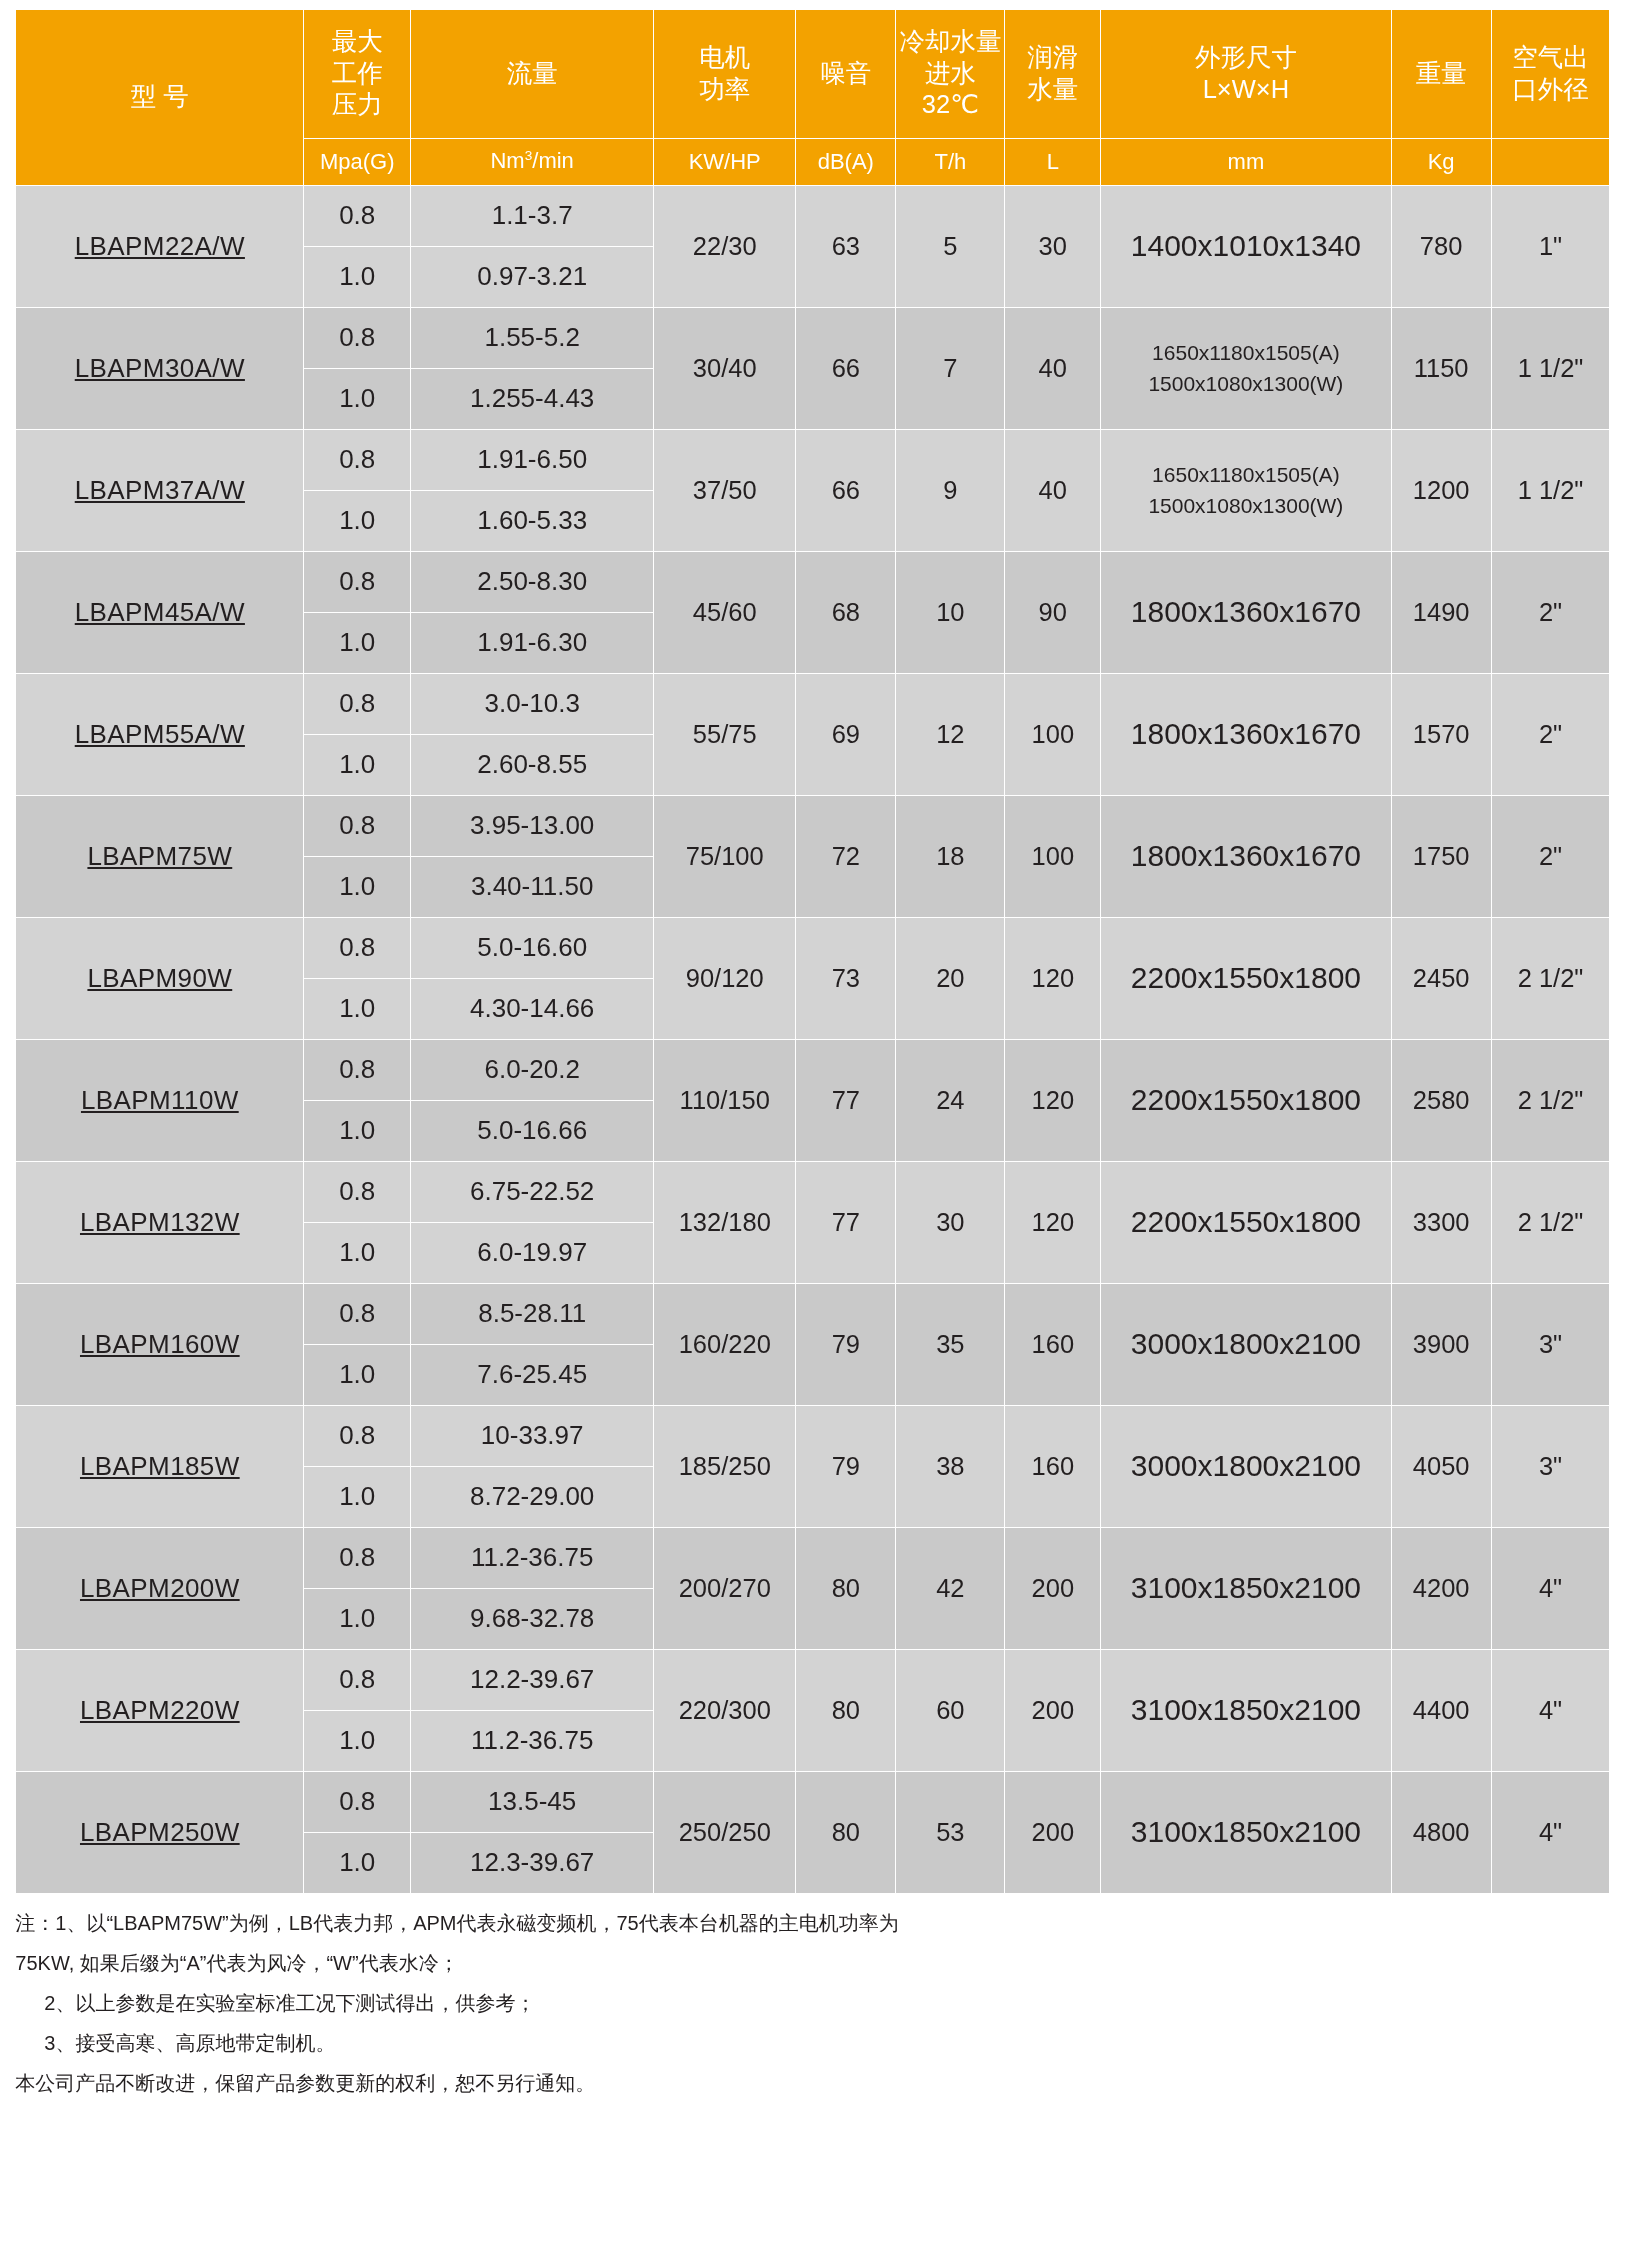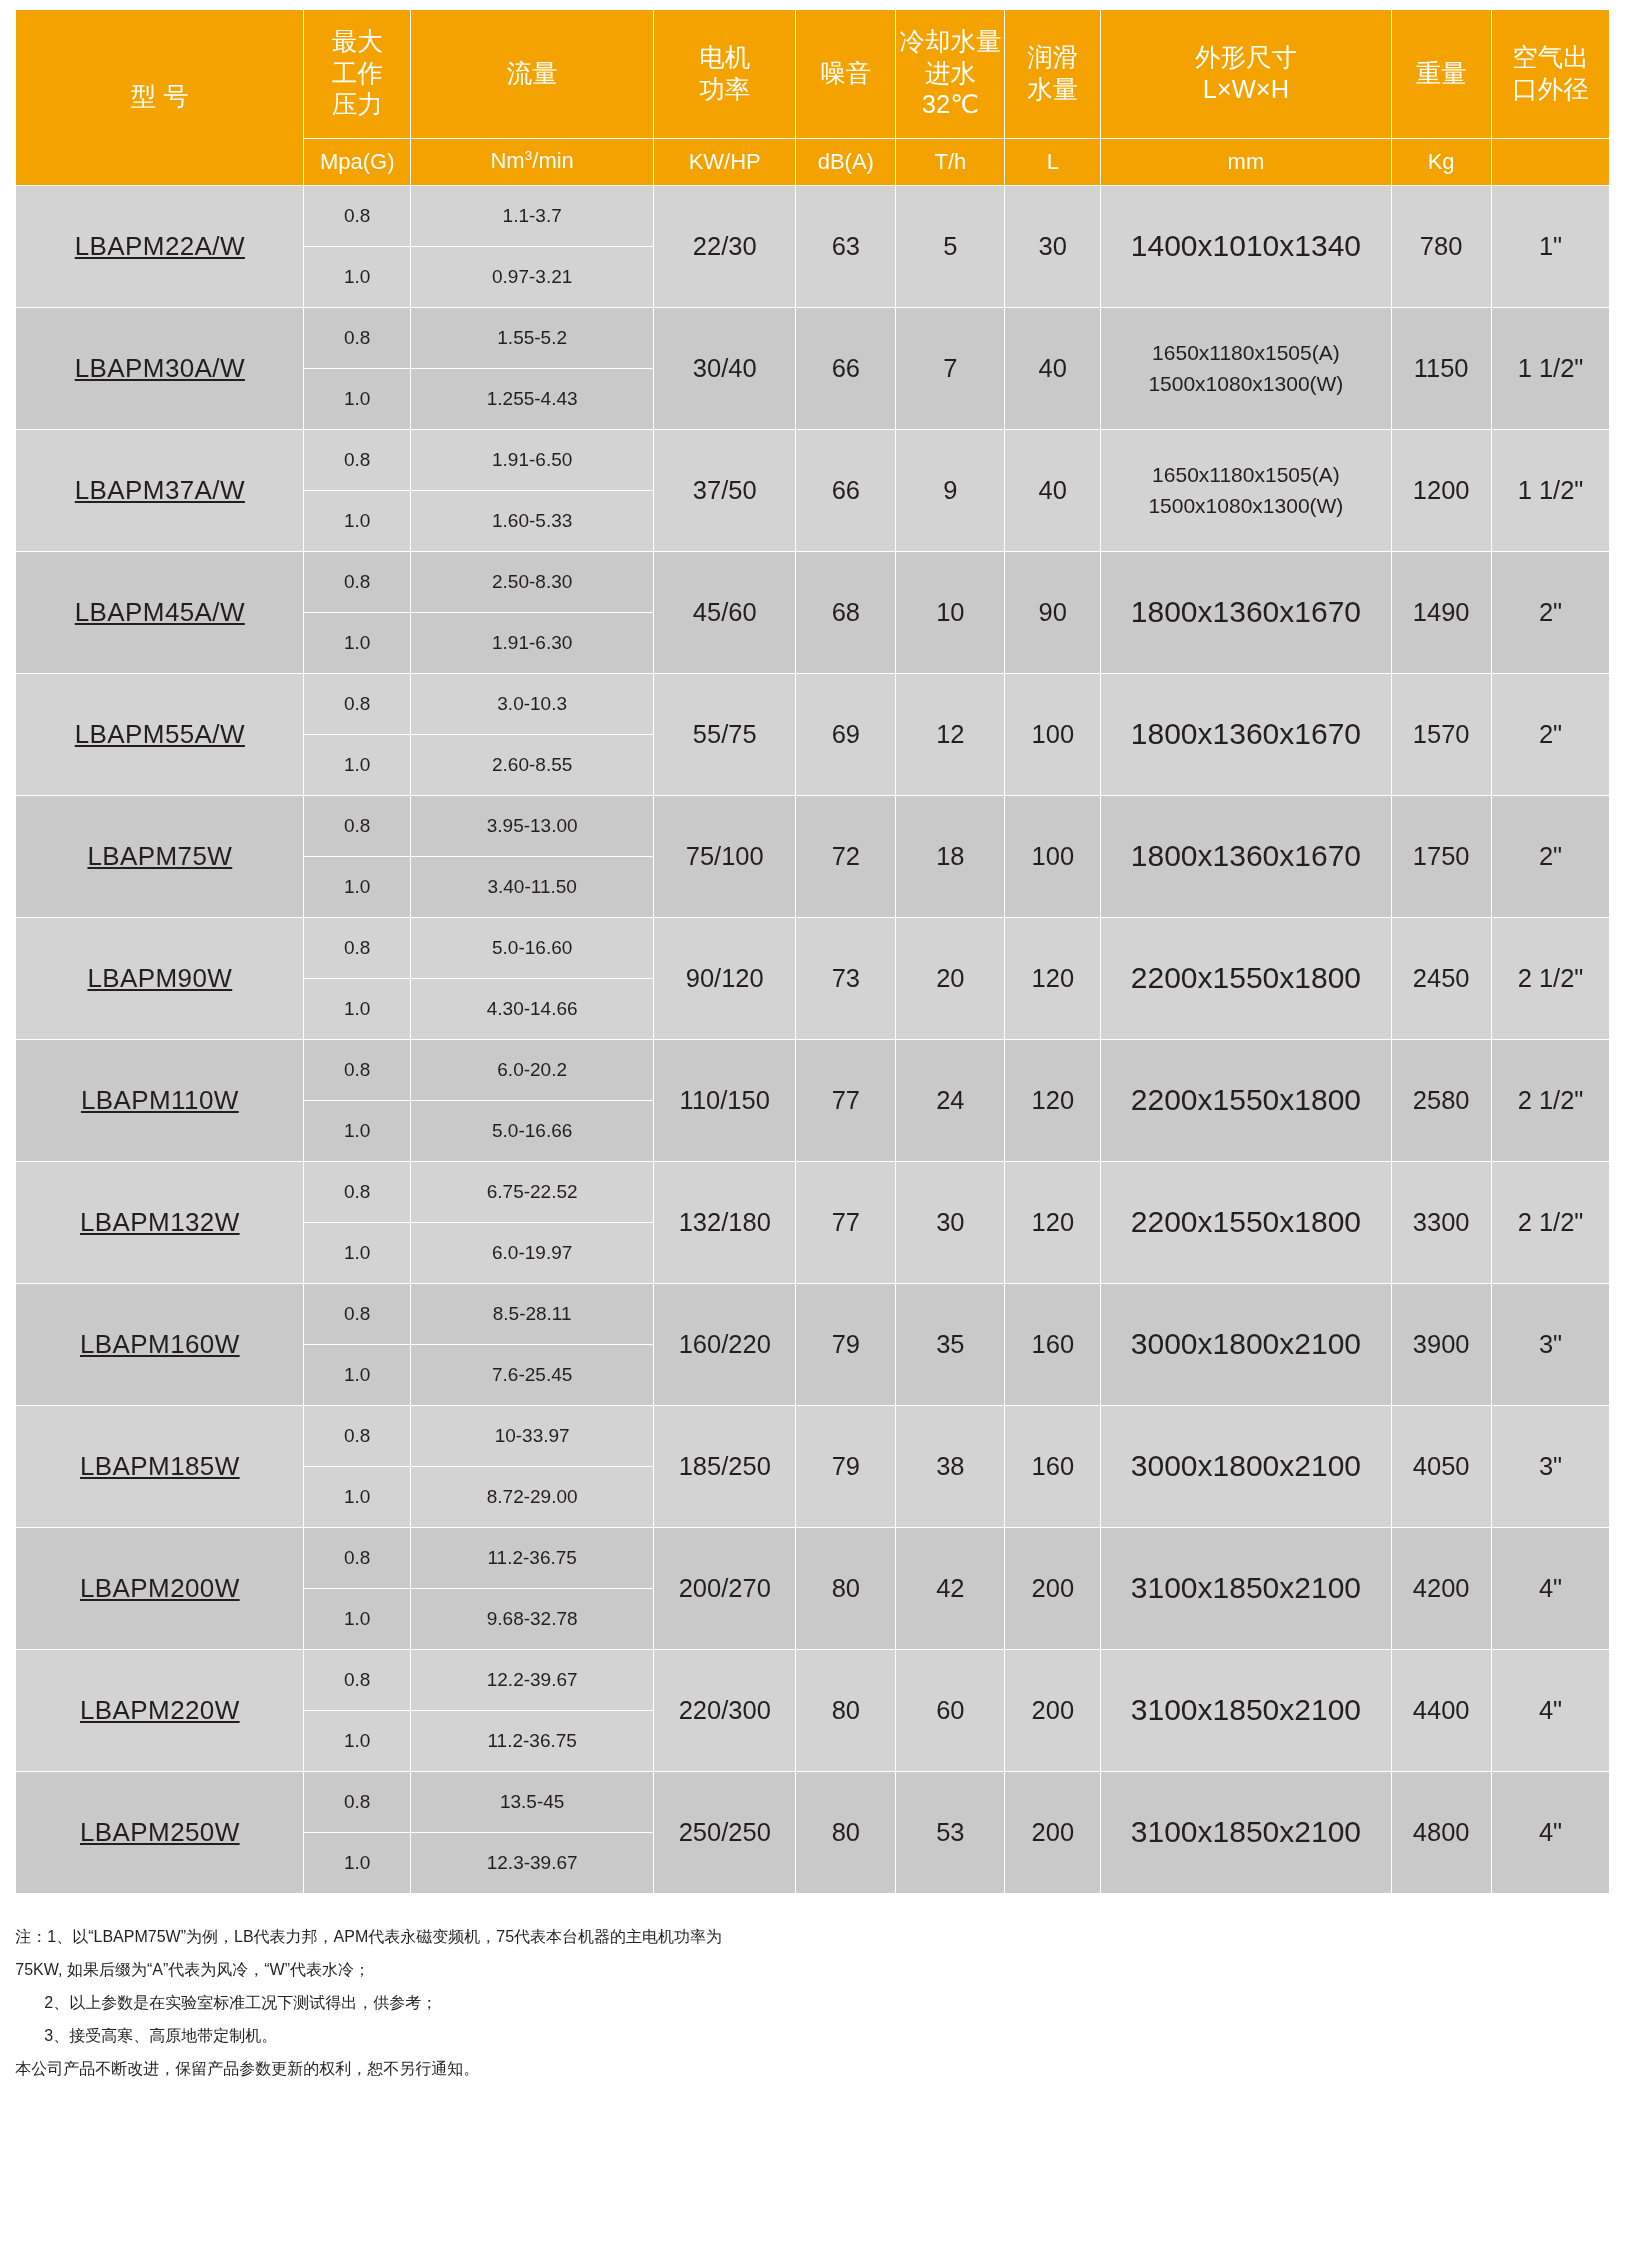--- a/index.html
+++ b/index.html
@@ -56,34 +56,34 @@
   tbody tr.alt td {
     background: #c9c9c9;
   }
   td.model {
     font-size: 26px;
     letter-spacing: 0.4px;
     text-decoration: underline;
   }
   td.press, td.flow {
     height: 60px;
-    font-size: 19px;
+    font-size: 26px;
   }
   td.small {
     font-size: 30px;
     line-height: 1.35;
   }
   td.dim2 {
     font-size: 21px;
     line-height: 1.5;
     margin-top: 32px;
   }
   .notes {
-    margin-top: 29px;
-    font-size: 16px;
+    margin-top: 12px;
+    font-size: 20px;
     line-height: 1.75;
     color: #231f20;
   }
   .notes p {
     margin: 0 0 5.1px 0;
   }
   .notes p.indent {
     text-indent: 29px;
   }
   sup.sup {

